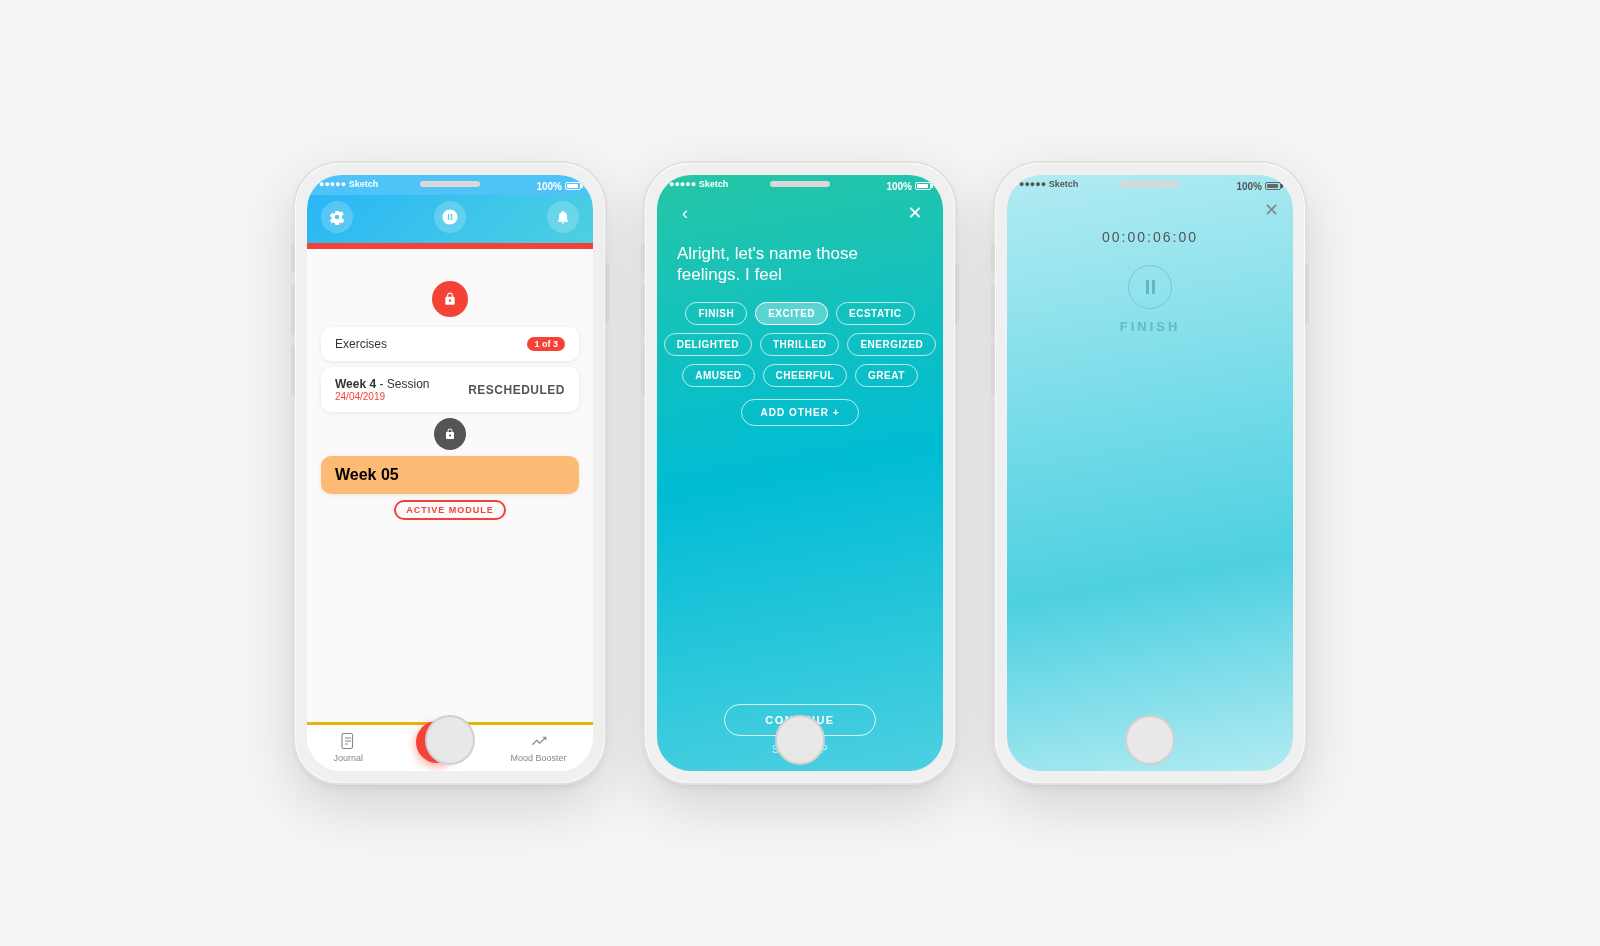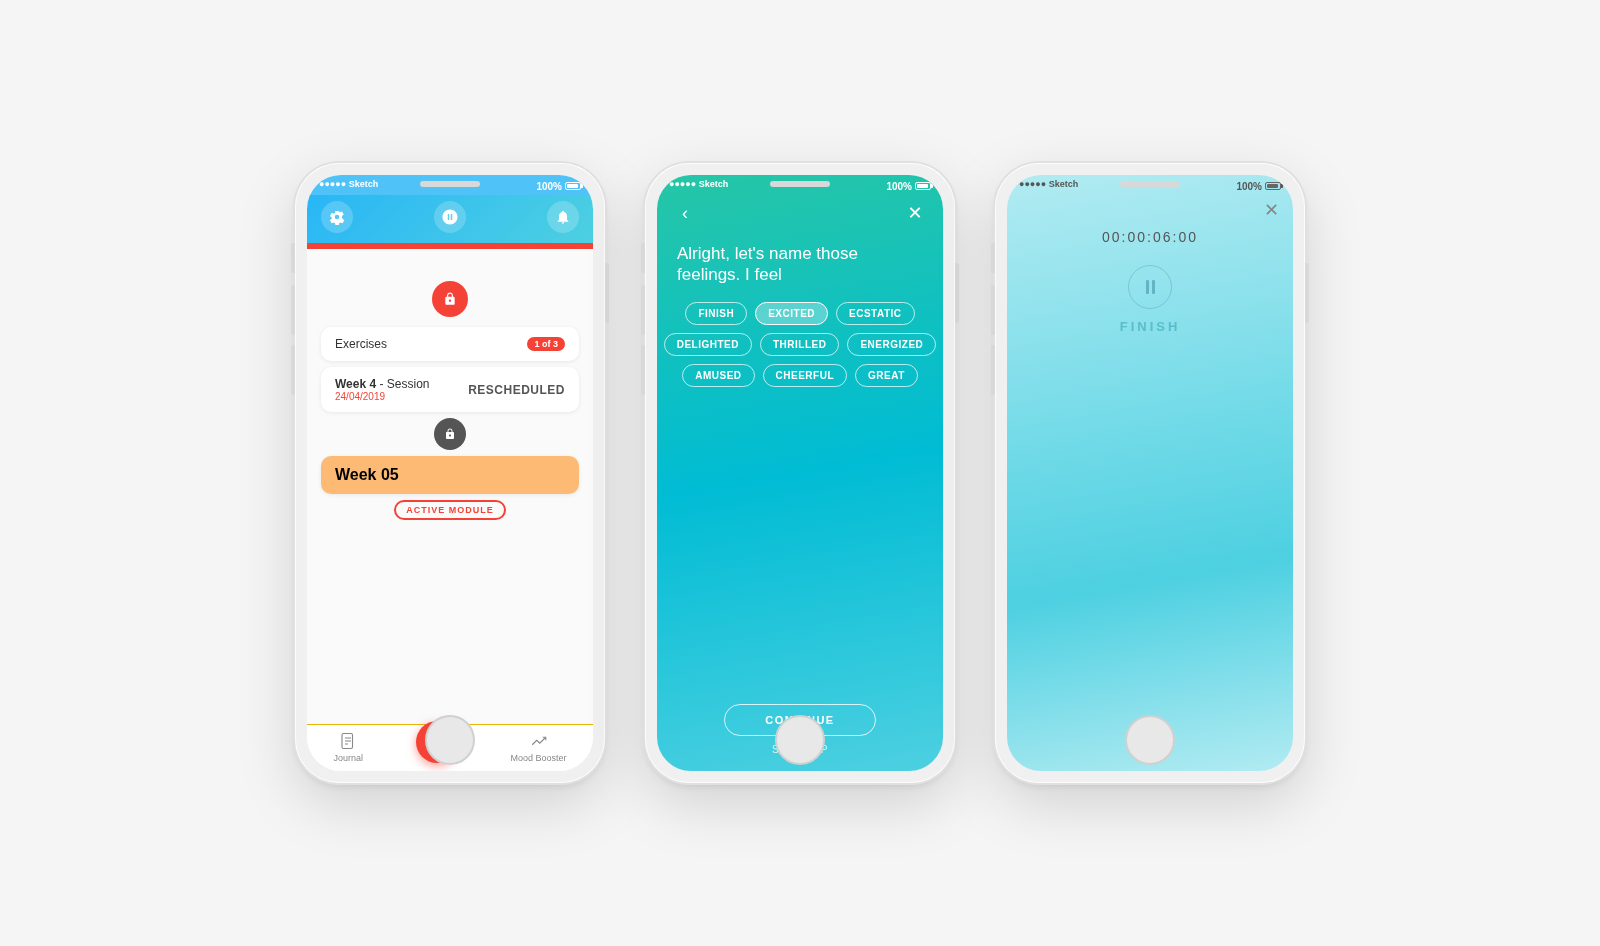--- a/index.html
+++ b/index.html
@@ -246,21 +246,21 @@
       border: 2px solid #f44336;
       color: #f44336;
       font-size: 9px;
       font-weight: 700;
       padding: 3px 10px;
       border-radius: 12px;
       letter-spacing: 1px;
     }
     .phone1 .bottom-nav {
       background: white;
-      border-top: 1px solid #eab308;
+      border-top: 3px solid #eab308;
       display: flex;
       justify-content: space-around;
       align-items: center;
       padding: 6px 0 8px;
       flex-shrink: 0;
       position: relative;
     }
     .phone1 .nav-item {
       display: flex;
       flex-direction: column;
@@ -648,20 +648,23 @@
           <div class="feeling-chip">DELIGHTED</div>
           <div class="feeling-chip">THRILLED</div>
           <div class="feeling-chip">ENERGIZED</div>
         </div>
         <div class="feelings-row">
           <div class="feeling-chip">AMUSED</div>
           <div class="feeling-chip">CHEERFUL</div>
           <div class="feeling-chip">GREAT</div>
         </div>
 
+        <div class="feelings-row">
+          <div class="add-other-btn">ADD OTHER +</div>
+        </div>
       </div>
 
       <div class="bottom-actions">
         <div class="continue-btn">CONTINUE</div>
         <div class="skip-step">SKIP STEP</div>
       </div>
     </div>
   </div>
 
   <div class="phone phone3">

